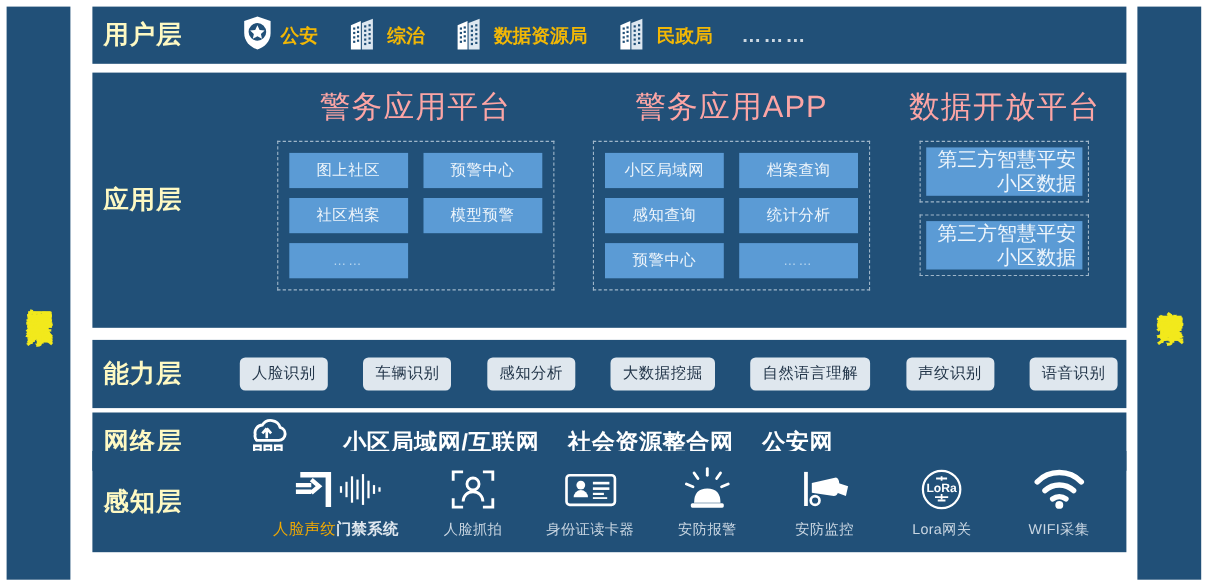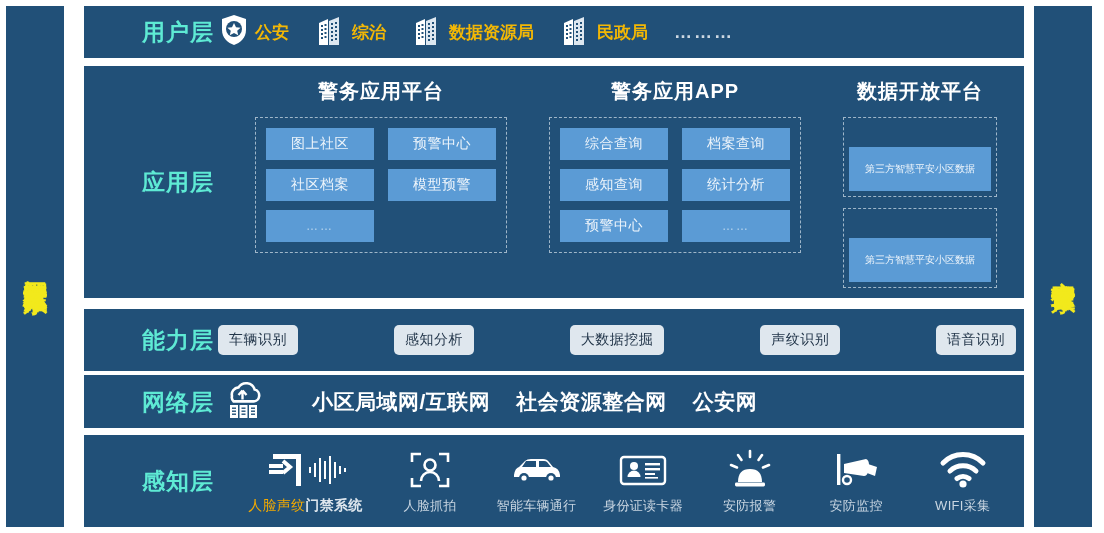--- a/index.html
+++ b/index.html
@@ -48,26 +48,26 @@
     left: 84px;
     width: 940px;
     background: #215078;
     box-sizing: border-box;
   }
   .layer-label {
     position: absolute;
     left: 10px;
     top: 50%;
     transform: translateY(-50%);
-    color: #5eead4;
+    color: #fef9c3;
     font-size: 23px;
     font-weight: bold;
     letter-spacing: 1px;
     width: 120px;
-    text-align: right;
+    text-align: left;
     white-space: nowrap;
   }
 
   
   #layer-user { top: 6px; height: 52px; }
   #user-items {
     position: absolute;
     left: 136px;
     top: 0;
     height: 52px;
@@ -103,23 +103,23 @@
     right: 6px;
     height: 232px;
     display: flex;
     align-items: flex-start;
     justify-content: space-around;
     padding-top: 12px;
     box-sizing: border-box;
   }
   .app-group { display: flex; flex-direction: column; align-items: center; }
   .app-group-title {
-    color: #ffffff;
-    font-size: 20px;
-    font-weight: bold;
+    color: #fca5a5;
+    font-size: 28px;
+    font-weight: normal;
     margin-bottom: 12px;
     white-space: nowrap;
     letter-spacing: 1px;
   }
   .dashed-box {
     border: 1px dashed #9fb6c9;
     padding: 10px;
     display: grid;
     grid-template-columns: 1fr 1fr;
     gap: 9px 14px;
@@ -140,29 +140,28 @@
   .open-box {
     border: 1px dashed #9fb6c9;
     padding: 5px;
     margin-bottom: 11px;
   }
   .tile-wide {
     width: 142px;
     height: 44px;
     background: #5b9bd5;
     color: #eef5fb;
-    font-size: 10px;
+    font-size: 18px;
     line-height: 1.25;
-    text-align: left;
+    text-align: right;
     display: flex;
     align-items: center;
     justify-content: center;
     padding: 0 6px;
     box-sizing: border-box;
-    margin-top: 24px;
   }
 
   
   #layer-cap { top: 309px; height: 62px; }
   #cap-chips {
     position: absolute;
     left: 134px;
     top: 0;
     right: 8px;
     height: 62px;
@@ -199,21 +198,21 @@
   }
   .net-item {
     color: #ffffff;
     font-size: 21px;
     font-weight: bold;
     white-space: nowrap;
     letter-spacing: 0.5px;
   }
 
   
-  #layer-sense { top: 435px; height: 92px; }
+  #layer-sense { top: 410px; height: 92px; }
   #sense-items {
     position: absolute;
     left: 150px;
     top: 0;
     right: 8px;
     height: 92px;
     display: flex;
     align-items: center;
     justify-content: space-around;
   }
@@ -374,21 +373,21 @@
           <div class="tile">预警中心</div>
           <div class="tile">社区档案</div>
           <div class="tile">模型预警</div>
           <div class="tile dots">……</div>
         </div>
       </div>
 
       <div class="app-group">
         <div class="app-group-title">警务应用APP</div>
         <div class="dashed-box">
-          <div class="tile">综合查询</div>
+          <div class="tile">小区局域网</div>
           <div class="tile">档案查询</div>
           <div class="tile">感知查询</div>
           <div class="tile">统计分析</div>
           <div class="tile">预警中心</div>
           <div class="tile dots">……</div>
         </div>
       </div>
 
       <div class="app-group">
         <div class="app-group-title">数据开放平台</div>
@@ -399,23 +398,25 @@
           <div class="tile-wide">第三方智慧平安小区数据</div>
         </div>
       </div>
 
     </div>
   </div>
 
   <div class="layer" id="layer-cap">
     <div class="layer-label">能力层</div>
     <div id="cap-chips">
+      <div class="chip">人脸识别</div>
       <div class="chip">车辆识别</div>
       <div class="chip">感知分析</div>
       <div class="chip">大数据挖掘</div>
+      <div class="chip">自然语言理解</div>
       <div class="chip">声纹识别</div>
       <div class="chip">语音识别</div>
     </div>
   </div>
 
   <div class="layer" id="layer-net">
     <div class="layer-label">网络层</div>
     <div id="net-body">
       <span class="ico">
         <svg width="44" height="42" viewBox="0 0 44 42">
@@ -475,33 +476,20 @@
         <div class="sense-icon">
           <svg width="42" height="40" viewBox="0 0 42 40">
             <path d="M3 12 V4 H12 M30 4 H39 V12 M39 28 V36 H30 M12 36 H3 V28" stroke="#ffffff" stroke-width="2.6" fill="none"></path>
             <circle cx="21" cy="15" r="5.5" fill="none" stroke="#ffffff" stroke-width="2.6"></circle>
             <path d="M12 31 a9 9 0 0 1 18 0" fill="none" stroke="#ffffff" stroke-width="2.6"></path>
           </svg>
         </div>
         <div class="sense-label">人脸抓拍</div>
       </div>
 
-      <div class="sense-item">
-        <div class="sense-icon">
-          <svg width="56" height="36" viewBox="0 0 56 36">
-            <path d="M5 23 q1 -7 5 -8 l6 -6 q2 -2 6 -2 h12 q4 0 6 3 l4 5 q6 1 7 8 v2 H5 Z" fill="#ffffff"></path>
-            <path d="M17 9 l-4 6 h14 V9 Z M30 9 v6 h12 l-4 -5 q-1 -1 -3 -1 Z" fill="#215078"></path>
-            <circle cx="15" cy="26" r="5" fill="#215078"></circle>
-            <circle cx="15" cy="26" r="2.6" fill="#ffffff"></circle>
-            <circle cx="42" cy="26" r="5" fill="#215078"></circle>
-            <circle cx="42" cy="26" r="2.6" fill="#ffffff"></circle>
-          </svg>
-        </div>
-        <div class="sense-label">智能车辆通行</div>
-      </div>
 
       <div class="sense-item">
         <div class="sense-icon">
           <svg width="50" height="36" viewBox="0 0 50 36">
             <rect x="3" y="5" width="44" height="27" rx="3" fill="none" stroke="#ffffff" stroke-width="2.4"></rect>
             <circle cx="16" cy="14" r="4" fill="#ffffff"></circle>
             <path d="M9.5 25 a6.5 6.5 0 0 1 13 0 Z" fill="#ffffff"></path>
             <g fill="#ffffff">
               <rect x="27" y="11" width="15" height="2.4"></rect>
               <rect x="27" y="16" width="15" height="2.4"></rect>
@@ -535,20 +523,36 @@
           <svg width="50" height="40" viewBox="0 0 50 40">
             <rect x="6" y="4" width="3.4" height="31" fill="#ffffff"></rect>
             <path d="M13 14 l22 -5 q3 1 3 6 l-1 7 q-1 4 -4 4 l-20 -3 Z" fill="#ffffff"></path>
             <path d="M37 14 l9 3 -2 9 -8 -3 Z" fill="#ffffff"></path>
             <circle cx="16" cy="30" r="4" fill="none" stroke="#ffffff" stroke-width="2.4"></circle>
           </svg>
         </div>
         <div class="sense-label">安防监控</div>
       </div>
 
+      <div class="sense-item">
+        <div class="sense-icon">
+          <svg width="44" height="42" viewBox="0 0 44 42">
+            <circle cx="22" cy="21" r="17" fill="none" stroke="#ffffff" stroke-width="2"></circle>
+            <text x="22" y="23" text-anchor="middle" font-family="Liberation Sans, sans-serif" font-size="11" font-weight="bold" fill="#ffffff">LoRa</text>
+            <g stroke="#ffffff" stroke-width="1.6" fill="none">
+              <path d="M22 25 v5"></path>
+                <path d="M16 28 h12"></path>
+                <path d="M18.5 31 h7"></path>
+              <path d="M22 13 v-4"></path>
+                <path d="M17 11 h10"></path>
+            </g>
+          </svg>
+        </div>
+        <div class="sense-label">Lora网关</div>
+      </div>
 
       <div class="sense-item">
         <div class="sense-icon">
           <svg width="48" height="38" viewBox="0 0 48 38">
             <path d="M4 12 a28 28 0 0 1 40 0" fill="none" stroke="#ffffff" stroke-width="5" stroke-linecap="round"></path>
             <path d="M11 20 a19 19 0 0 1 26 0" fill="none" stroke="#ffffff" stroke-width="5" stroke-linecap="round"></path>
             <path d="M18 27.5 a10 10 0 0 1 12 0" fill="none" stroke="#ffffff" stroke-width="5" stroke-linecap="round"></path>
             <circle cx="24" cy="33" r="3.6" fill="#ffffff"></circle>
           </svg>
         </div>

